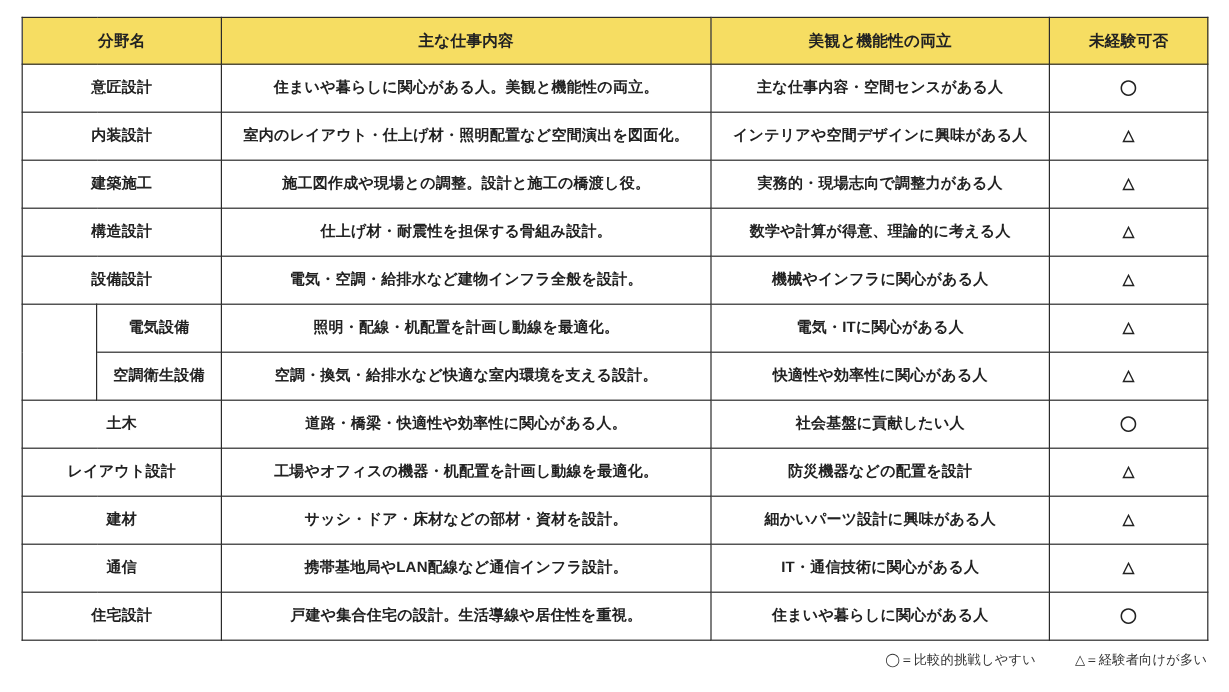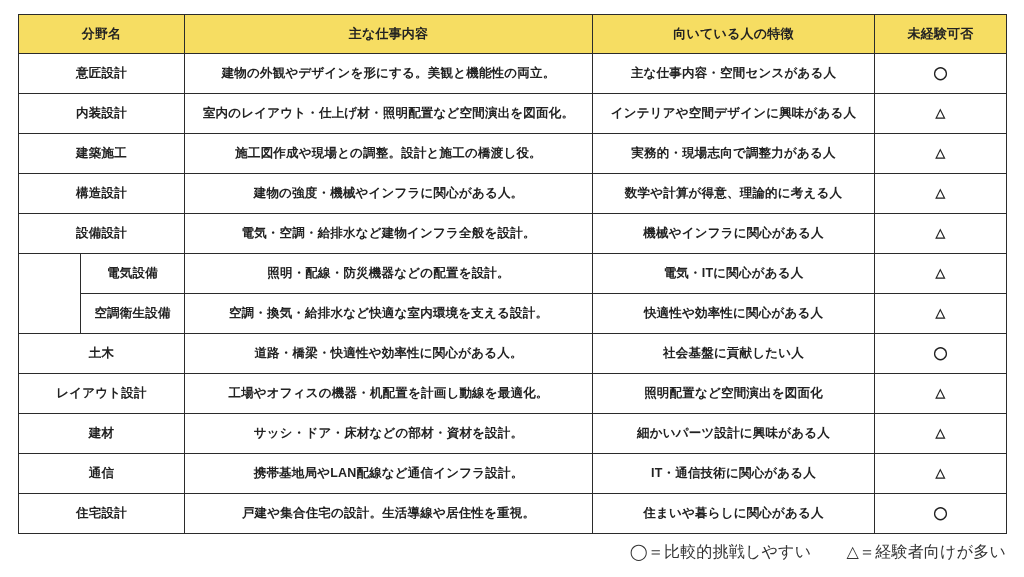--- a/index.html
+++ b/index.html
@@ -63,21 +63,21 @@
   }
   .col-subleft { width: 62px; }
   .col-subright{ width: 104px; }
   .col-task    { width: 408px; }
   .col-fit     { width: 282px; }
   .col-exp     { width: 132px; }
   .legend {
     width: 988px;
     margin: 8px auto 0 auto;
     text-align: right;
-    font-size: 16px;
+    font-size: 11px;
     color: #333333;
     letter-spacing: 0.2px;
   }
   .legend span.sep {
     display: inline-block;
     width: 26px;
   }
 </style>
 </head>
 <body>
@@ -89,65 +89,65 @@
       <col class="col-subleft">
       <col class="col-subright">
       <col class="col-task">
       <col class="col-fit">
       <col class="col-exp">
     </colgroup>
     <thead>
       <tr>
         <th colspan="2">分野名</th>
         <th>主な仕事内容</th>
-        <th>向いている人の特徴</th>
+        <th>美観と機能性の両立</th>
         <th>未経験可否</th>
       </tr>
     </thead>
     <tbody>
 
       <tr>
         <td colspan="2" class="field-cell">意匠設計</td>
-        <td class="task-cell">建物の外観やデザインを形にする。美観と機能性の両立。</td>
+        <td class="task-cell">住まいや暮らしに関心がある人。美観と機能性の両立。</td>
         <td class="fit-cell">主な仕事内容・空間センスがある人</td>
         <td class="exp-cell">◯</td>
       </tr>
 
       <tr>
         <td colspan="2" class="field-cell">内装設計</td>
         <td class="task-cell">室内のレイアウト・仕上げ材・照明配置など空間演出を図面化。</td>
         <td class="fit-cell">インテリアや空間デザインに興味がある人</td>
         <td class="exp-cell">△</td>
       </tr>
 
       <tr>
         <td colspan="2" class="field-cell">建築施工</td>
         <td class="task-cell">施工図作成や現場との調整。設計と施工の橋渡し役。</td>
         <td class="fit-cell">実務的・現場志向で調整力がある人</td>
         <td class="exp-cell">△</td>
       </tr>
 
       <tr>
         <td colspan="2" class="field-cell">構造設計</td>
-        <td class="task-cell">建物の強度・機械やインフラに関心がある人。</td>
+        <td class="task-cell">仕上げ材・耐震性を担保する骨組み設計。</td>
         <td class="fit-cell">数学や計算が得意、理論的に考える人</td>
         <td class="exp-cell">△</td>
       </tr>
 
       <tr>
         <td colspan="2" class="field-cell">設備設計</td>
         <td class="task-cell">電気・空調・給排水など建物インフラ全般を設計。</td>
         <td class="fit-cell">機械やインフラに関心がある人</td>
         <td class="exp-cell">△</td>
       </tr>
 
       <tr>
         <td rowspan="2"></td>
         <td class="sub-field-cell">電気設備</td>
-        <td class="task-cell">照明・配線・防災機器などの配置を設計。</td>
+        <td class="task-cell">照明・配線・机配置を計画し動線を最適化。</td>
         <td class="fit-cell">電気・ITに関心がある人</td>
         <td class="exp-cell">△</td>
       </tr>
 
       <tr>
         <td class="sub-field-cell">空調衛生設備</td>
         <td class="task-cell">空調・換気・給排水など快適な室内環境を支える設計。</td>
         <td class="fit-cell">快適性や効率性に関心がある人</td>
         <td class="exp-cell">△</td>
       </tr>
@@ -155,21 +155,21 @@
       <tr>
         <td colspan="2" class="field-cell">土木</td>
         <td class="task-cell">道路・橋梁・快適性や効率性に関心がある人。</td>
         <td class="fit-cell">社会基盤に貢献したい人</td>
         <td class="exp-cell">◯</td>
       </tr>
 
       <tr>
         <td colspan="2" class="field-cell">レイアウト設計</td>
         <td class="task-cell">工場やオフィスの機器・机配置を計画し動線を最適化。</td>
-        <td class="fit-cell">照明配置など空間演出を図面化</td>
+        <td class="fit-cell">防災機器などの配置を設計</td>
         <td class="exp-cell">△</td>
       </tr>
 
       <tr>
         <td colspan="2" class="field-cell">建材</td>
         <td class="task-cell">サッシ・ドア・床材などの部材・資材を設計。</td>
         <td class="fit-cell">細かいパーツ設計に興味がある人</td>
         <td class="exp-cell">△</td>
       </tr>
 

